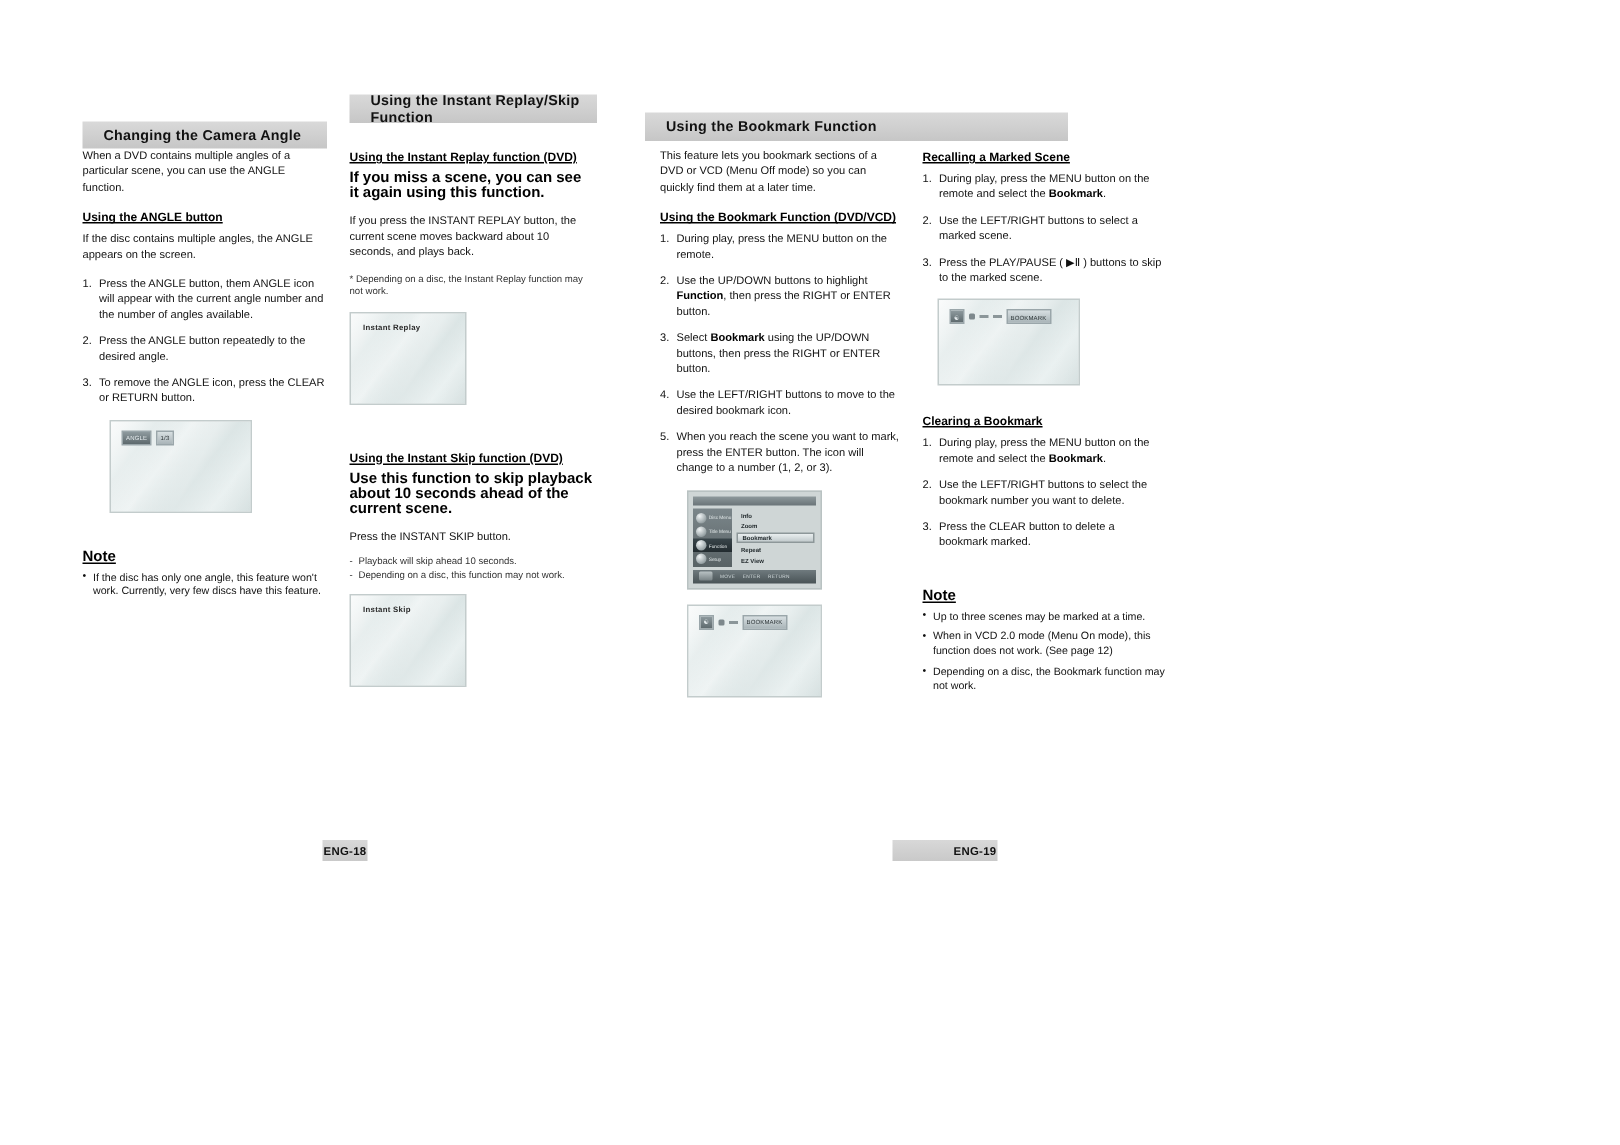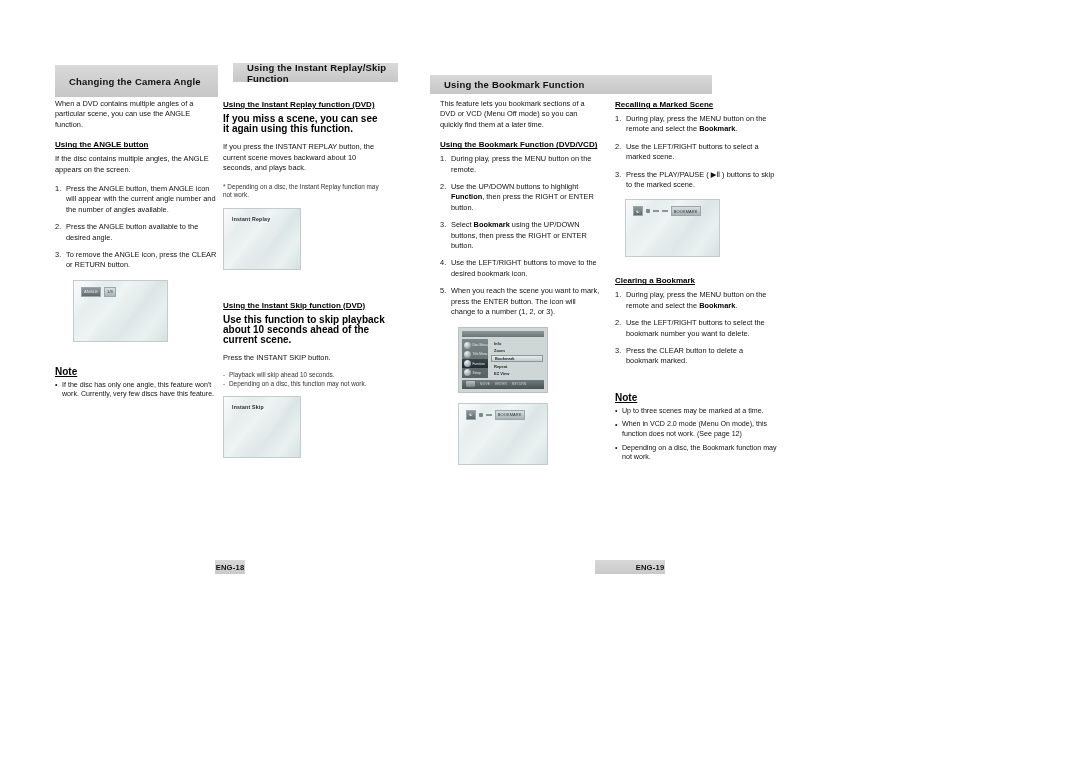--- a/index.html
+++ b/index.html
@@ -37,28 +37,28 @@
     background: linear-gradient(to bottom, #d9d9d9 0%, #cfcfcf 55%, #c6c6c6 100%);
     font-size: 9.5px;
     font-weight: bold;
     letter-spacing: .2px;
     color: #111;
     display: flex;
     align-items: center;
     padding-left: 14px;
     box-sizing: border-box;
   }
-  .hdr-1 { left: 0px;   top: 10px; width: 163px; height: 32px; }
+  .hdr-1 { left: 0px;   top: 26px; width: 163px; height: 18px; }
   .hdr-2 { left: 178px; top: 8px; width: 165px; height: 19px; }
   .hdr-3 { left: 375px; top: 20px; width: 282px; height: 19px; }
 
   
   .col { position: absolute; width: 162px; }
   .col-1 { left: 0px;   top: 44px; }
-  .col-2 { left: 168px; top: 44px; }
+  .col-2 { left: 178px; top: 44px; }
   .col-3 { left: 385px; top: 44px; }
   .col-4 { left: 560px; top: 44px; }
 
   p.body {
     margin: 0 0 9px 0;
     font-size: 7.4px;
     line-height: 10.4px;
     color: #111;
   }
   p.body.tight { margin-bottom: 6px; }
@@ -328,21 +328,21 @@
     <div class="col col-1">
 
       <p class="body">When a DVD contains multiple angles of a particular scene, you can use the ANGLE function.</p>
 
       <h3 class="sub">Using the ANGLE button</h3>
 
       <p class="body">If the disc contains multiple angles, the ANGLE appears on the screen.</p>
 
       <ol class="steps">
         <li>Press the ANGLE button, them ANGLE icon will appear with the current angle number and the number of angles available.</li>
-        <li>Press the ANGLE button available to the desired angle.</li>
+        <li>Press the ANGLE button repeatedly to the desired angle.</li>
         <li>To remove the ANGLE icon, press the CLEAR or RETURN button.</li>
       </ol>
 
       <div class="tv" style="width:95px;height:62px;margin:4px 0 24px 18px;">
         <div class="osd-row">
           <div class="osd-chip">ANGLE</div>
           <div class="osd-chip light">1/3</div>
         </div>
       </div>
 

